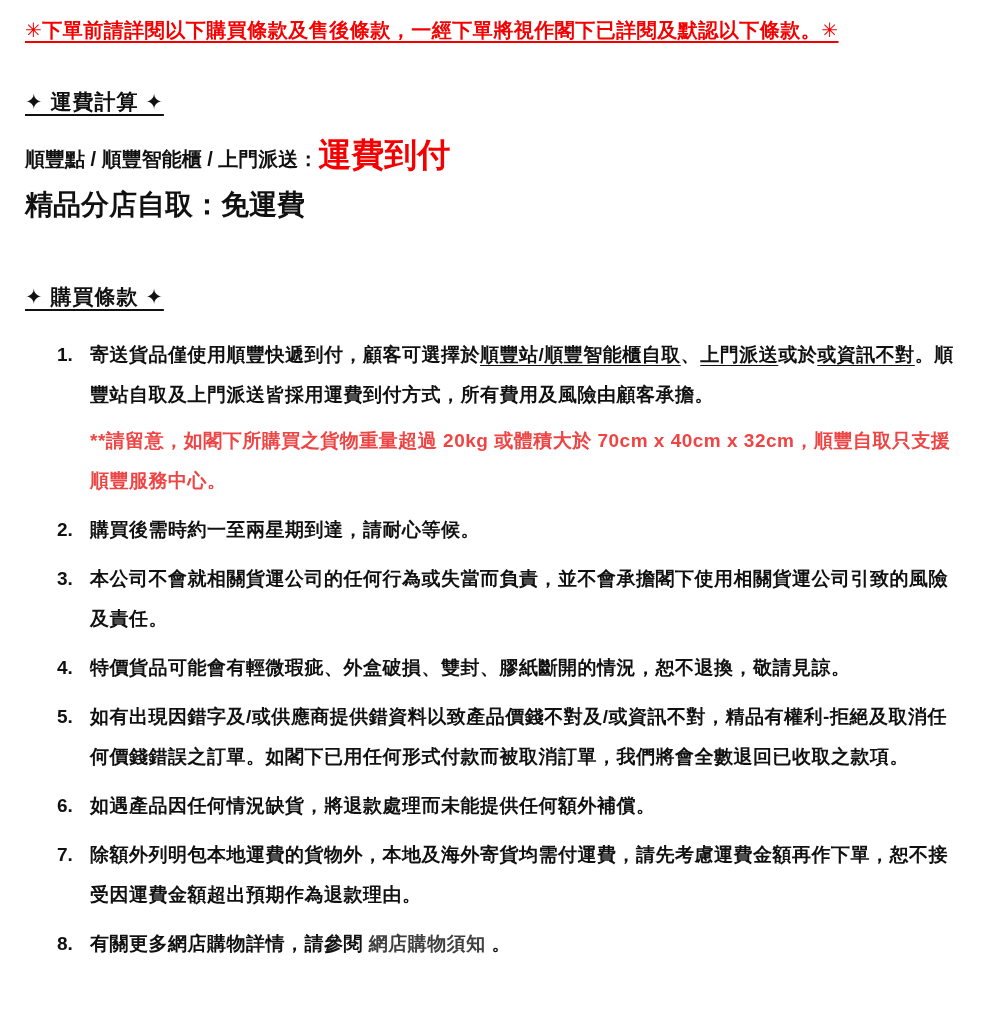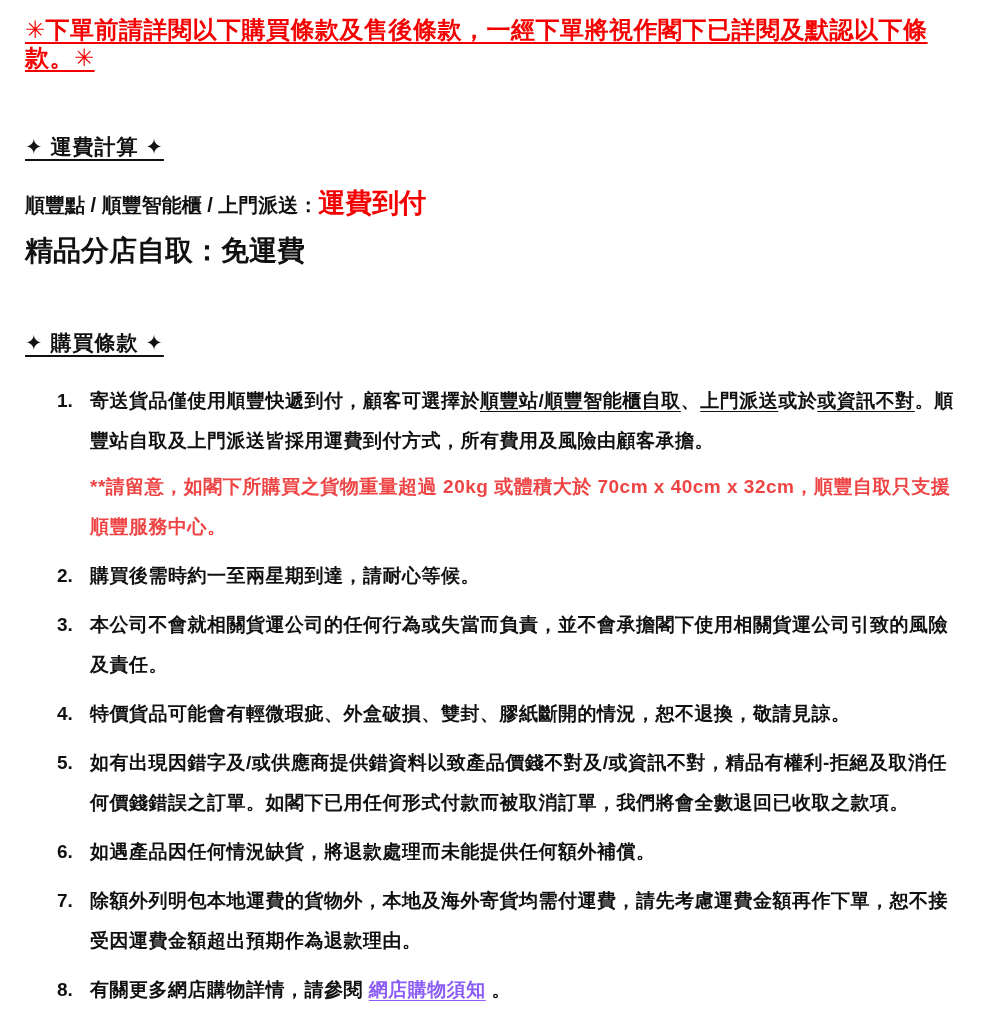--- a/index.html
+++ b/index.html
@@ -4,42 +4,42 @@
 <style>
   html, body { margin: 0; padding: 0; background: #ffffff; }
   body {
     width: 1003px; height: 1024px; overflow: hidden;
     font-family: "Liberation Sans", "DejaVu Sans", sans-serif;
     color: #111111; font-weight: 700;
   }
   .page { padding: 16px 38px 0 25px; box-sizing: border-box; }
 
   .disclaimer {
-    color: #f40000; font-size: 24px; line-height: 28px;
+    color: #f40000; font-size: 20px; line-height: 28px;
     text-decoration: underline; text-underline-offset: 4px;
-    margin: 0 0 61px 0; letter-spacing: 0.5px;
+    margin: 0 0 44px 0; letter-spacing: 0.5px;
   }
 
   .sec-heading { font-size: 21px; line-height: 28px; margin: 0 0 24px 0; }
   .sec-heading .hd {
     text-decoration: underline; text-underline-offset: 5px;
     text-decoration-thickness: 2px; letter-spacing: 1px;
   }
 
   .ship-line { font-size: 20px; line-height: 36px; margin: 0 0 14px 0; }
-  .ship-cod { color: #f40000; font-size: 27px; }
+  .ship-cod { color: #f40000; font-size: 33px; font-family: Liberation Mono, monospace; }
   .ship-free { font-size: 28px; line-height: 28px; margin: 0 0 64px 0; }
 
   .terms-list { margin-top: 14px; }
   .term-item { display: flex; font-size: 19px; line-height: 40px; margin-bottom: 9px; }
   .term-num { flex: 0 0 33px; margin-left: 32px; }
   .term-body { flex: 1; letter-spacing: 0.5px; }
   .note { color: #ef4444; margin-top: 6px; }
   .u { text-decoration: underline; text-underline-offset: 4px; margin-top: 48px; }
-  a.guide-link { color: #8b5cf6; text-decoration: underline; text-underline-offset: 4px; cursor: pointer; }
+  a.guide-link { color: #404040; text-underline-offset: 4px; cursor: pointer; }
 </style>
 </head>
 <body>
 
 <div class="page">
 
   <div class="disclaimer">✳下單前請詳閱以下購買條款及售後條款，一經下單將視作閣下已詳閱及默認以下條款。✳</div>
 
   <div class="sec-heading">
     <span class="hd">✦ 運費計算 ✦</span>

